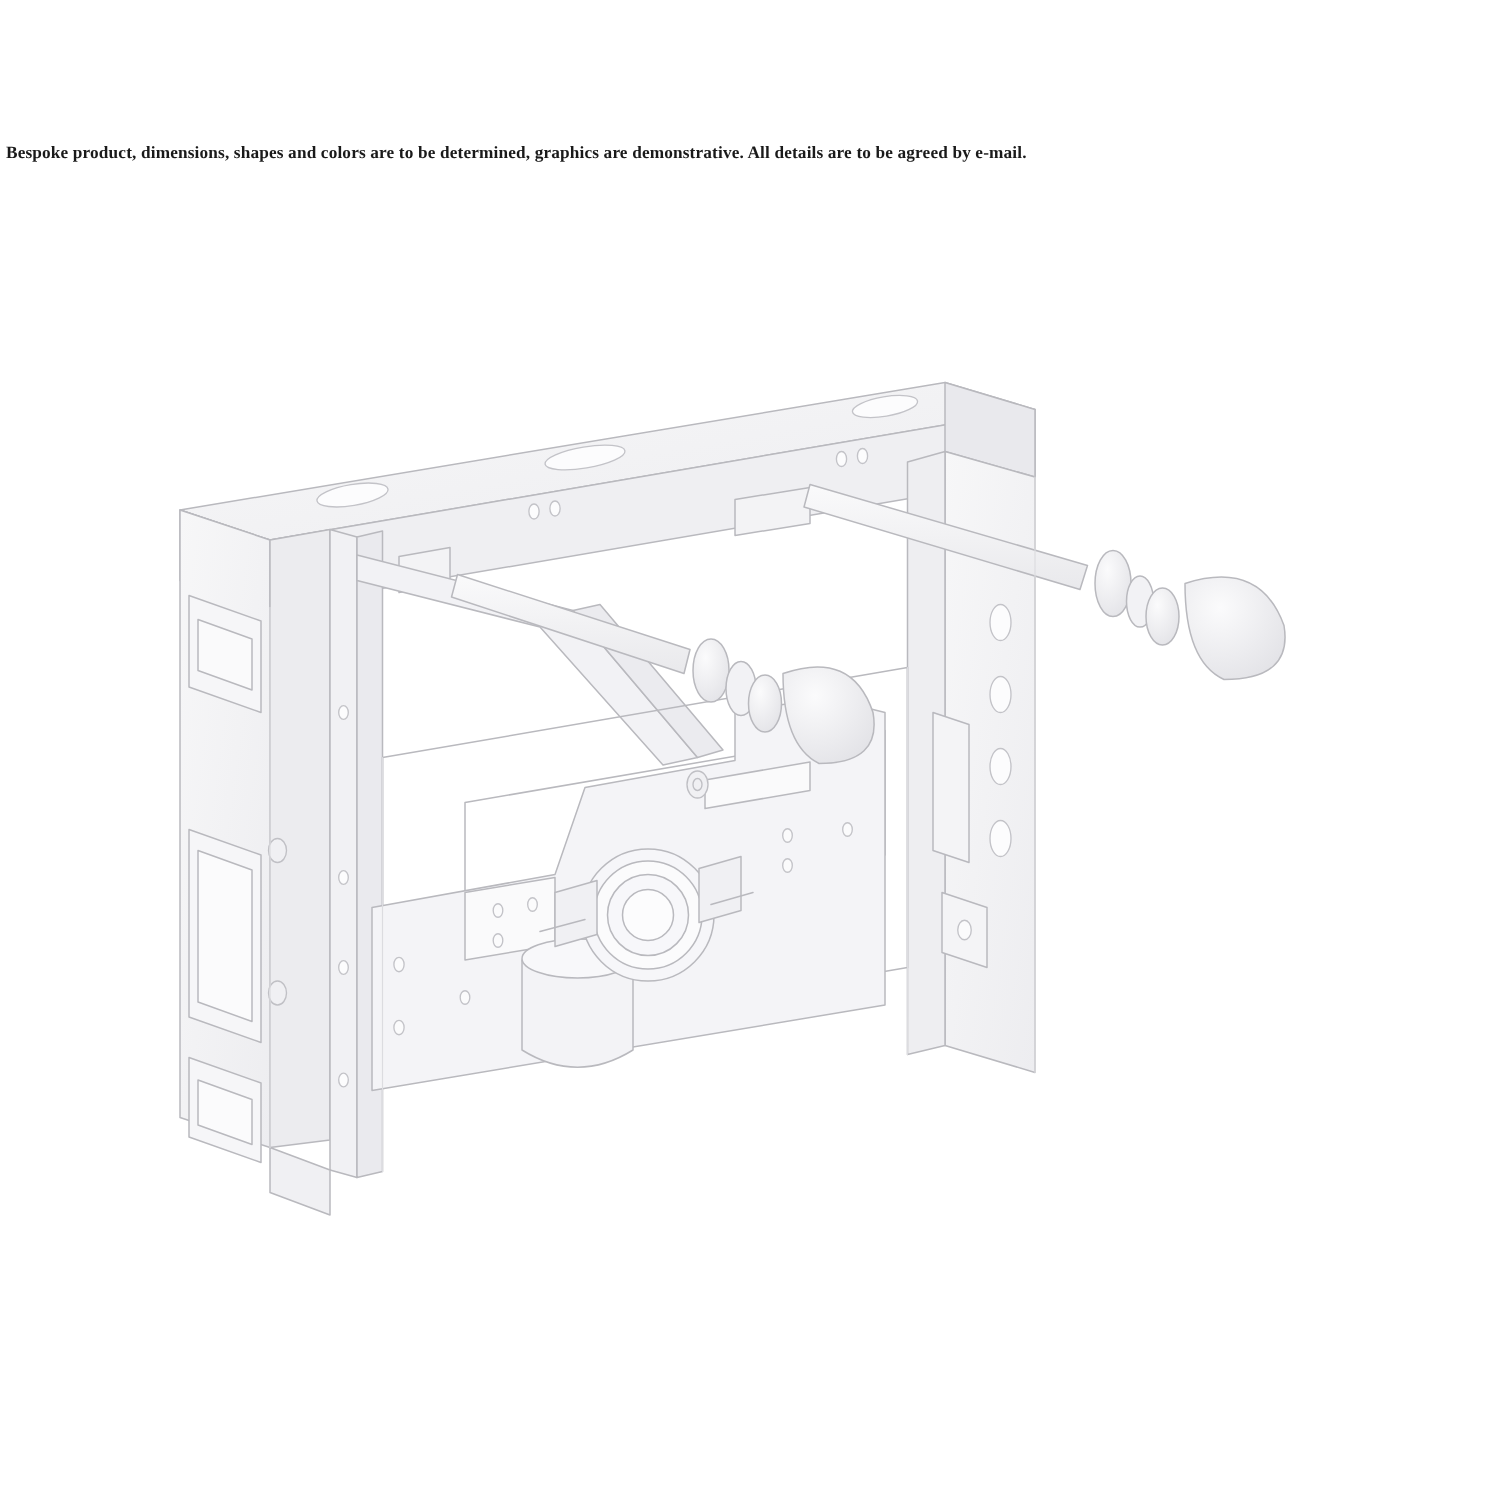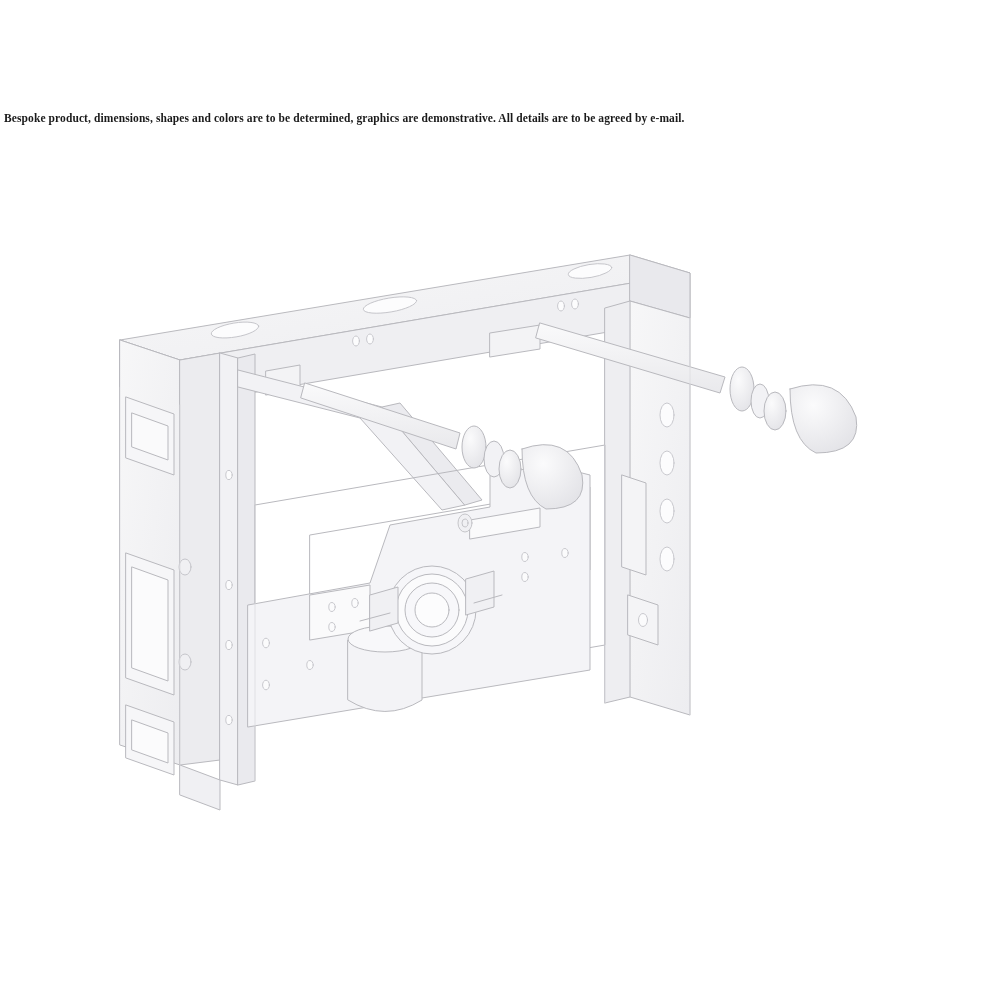--- a/index.html
+++ b/index.html
@@ -15,21 +15,21 @@
     overflow: hidden;
   }
   .page {
     position: absolute;
     inset: 0;
     background: #ffffff;
   }
   .disclaimer {
     position: absolute;
     left: 4px;
-    top: 112px;
+    top: 96px;
     font-family: "Liberation Serif", serif;
     font-size: 11.5px;
     font-weight: bold;
     color: #1a1a1a;
     letter-spacing: 0.1px;
     white-space: nowrap;
   }
   .figure-wrap {
     position: absolute;
     left: 70px;

